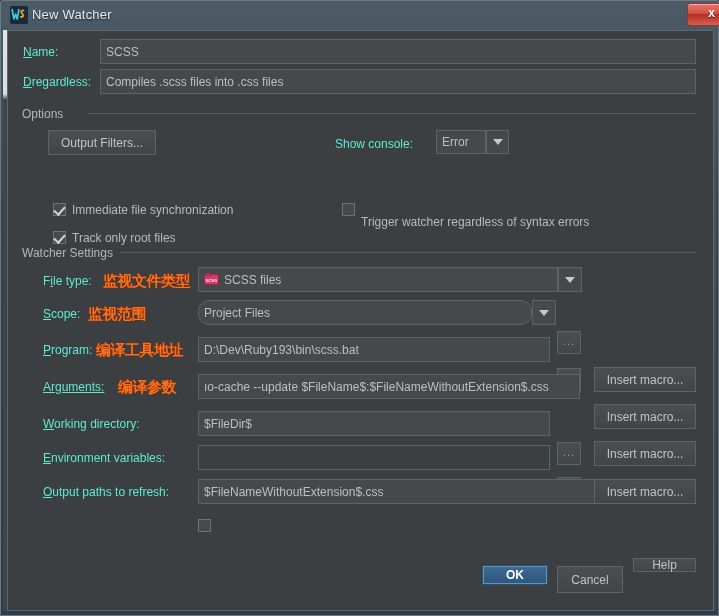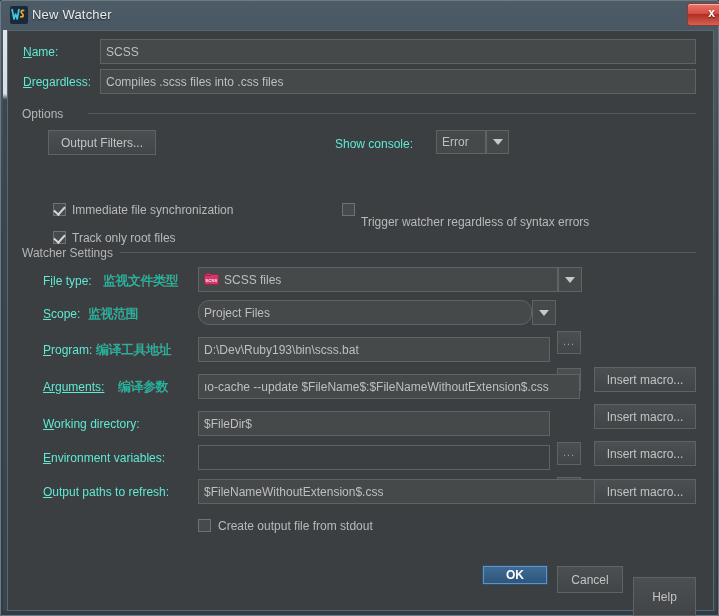--- a/index.html
+++ b/index.html
@@ -196,23 +196,23 @@
   }
   .cb-label {
     position: absolute;
     color: #b9b9b9;
     font-size: 12px;
     white-space: nowrap;
   }
 
   .annot {
     position: absolute;
-    color: #14b8a6;
+    color: #f97316;
     font-weight: bold;
-    font-size: 13px;
+    font-size: 15px;
     white-space: nowrap;
     letter-spacing: -0.5px;
     text-shadow: 0 0 1px rgba(180,0,0,.9);
   }
 
   
   .scss-icon {
     position: relative;
     width: 15px; height: 13px;
     margin-right: 5px;
@@ -368,26 +368,25 @@
       <u>O</u><span>utput paths to refresh:</span>
     </div>
     <div class="field" style="left:190px; top:448px; width:428px; height:25px;">
       <span>$FileNameWithoutExtension$.css</span>
     </div>
     <div class="btn" style="left:586px; top:448px; width:102px; height:25px;">
       <span>Insert macro...</span>
     </div>
 
     <div class="checkbox" style="left:190px; top:488px;"></div>
-    <div class="cb-label" style="left:210px; top:488px;">Create output file from stdout</div>
 
     <div class="btn default" style="left:475px; top:535px; width:64px; height:18px;">
       <span>OK</span>
     </div>
     <div class="btn" style="left:549px; top:535px; width:66px; height:27px;">
       <span>Cancel</span>
     </div>
-    <div class="btn" style="left:625px; top:546px; width:63px; height:39px;">
+    <div class="btn" style="left:625px; top:527px; width:63px; height:14px;">
       <span>Help</span>
     </div>
 
   </div>
 </div>
 
 </body></html>

